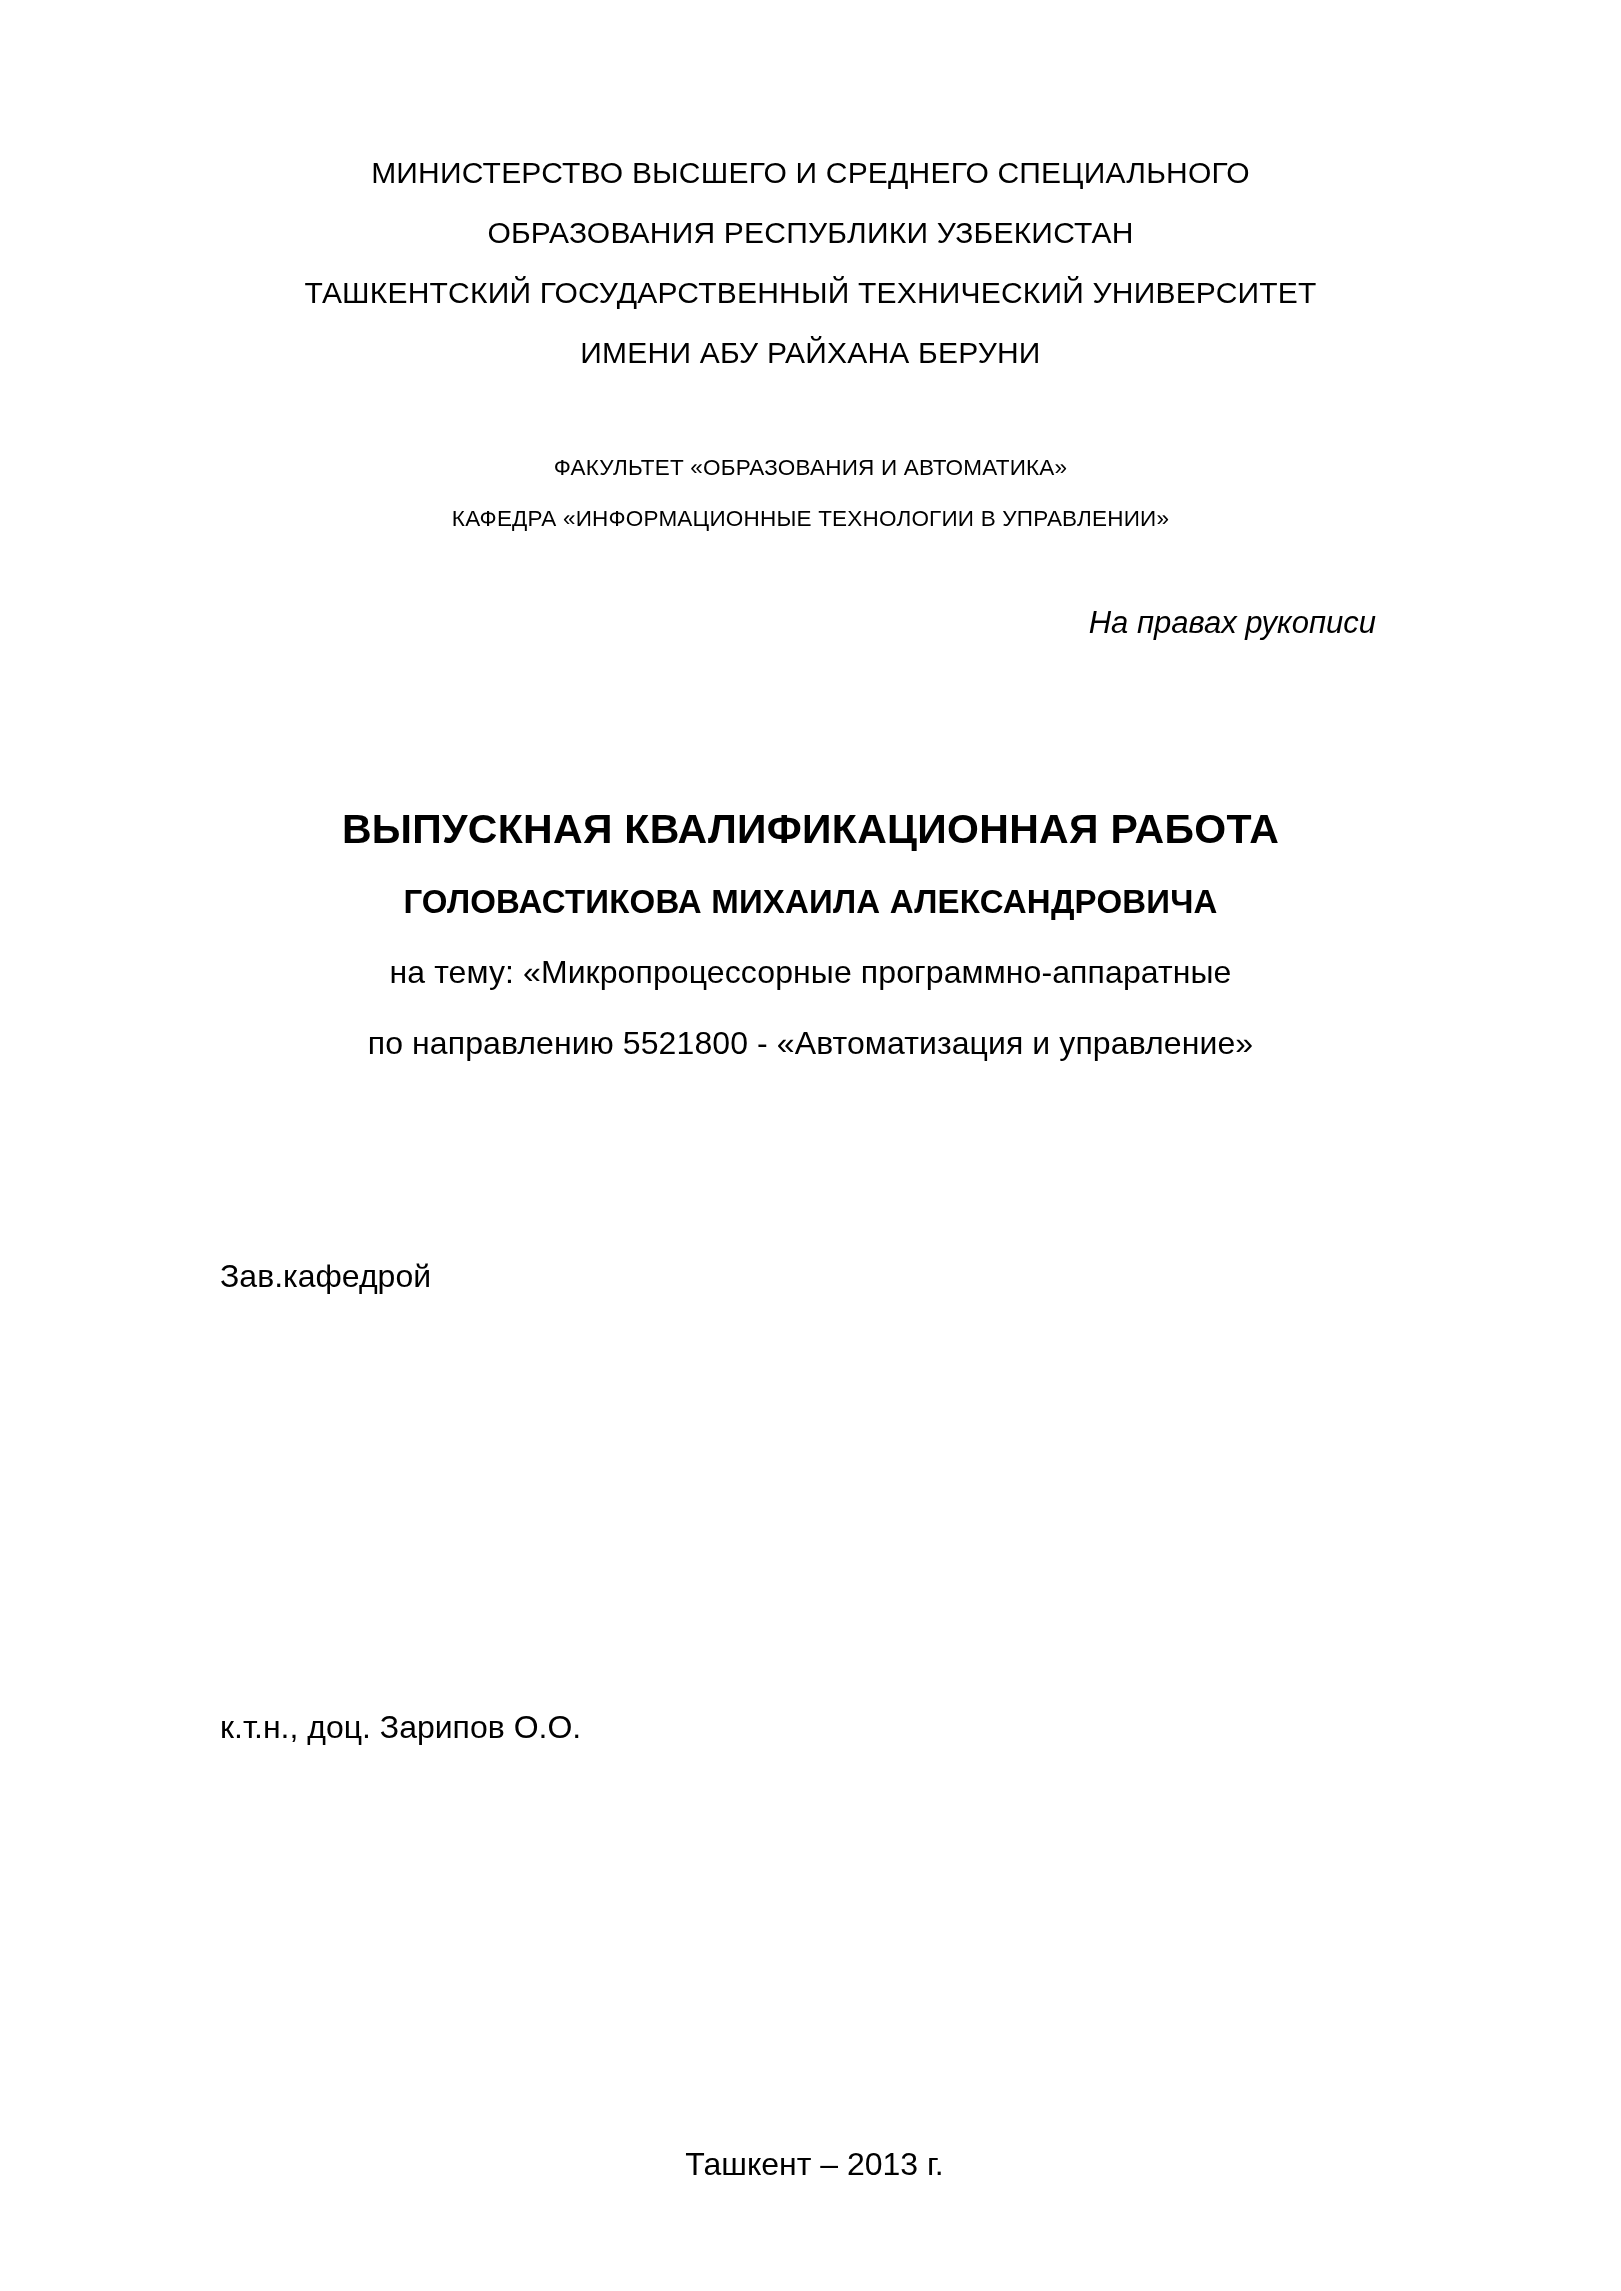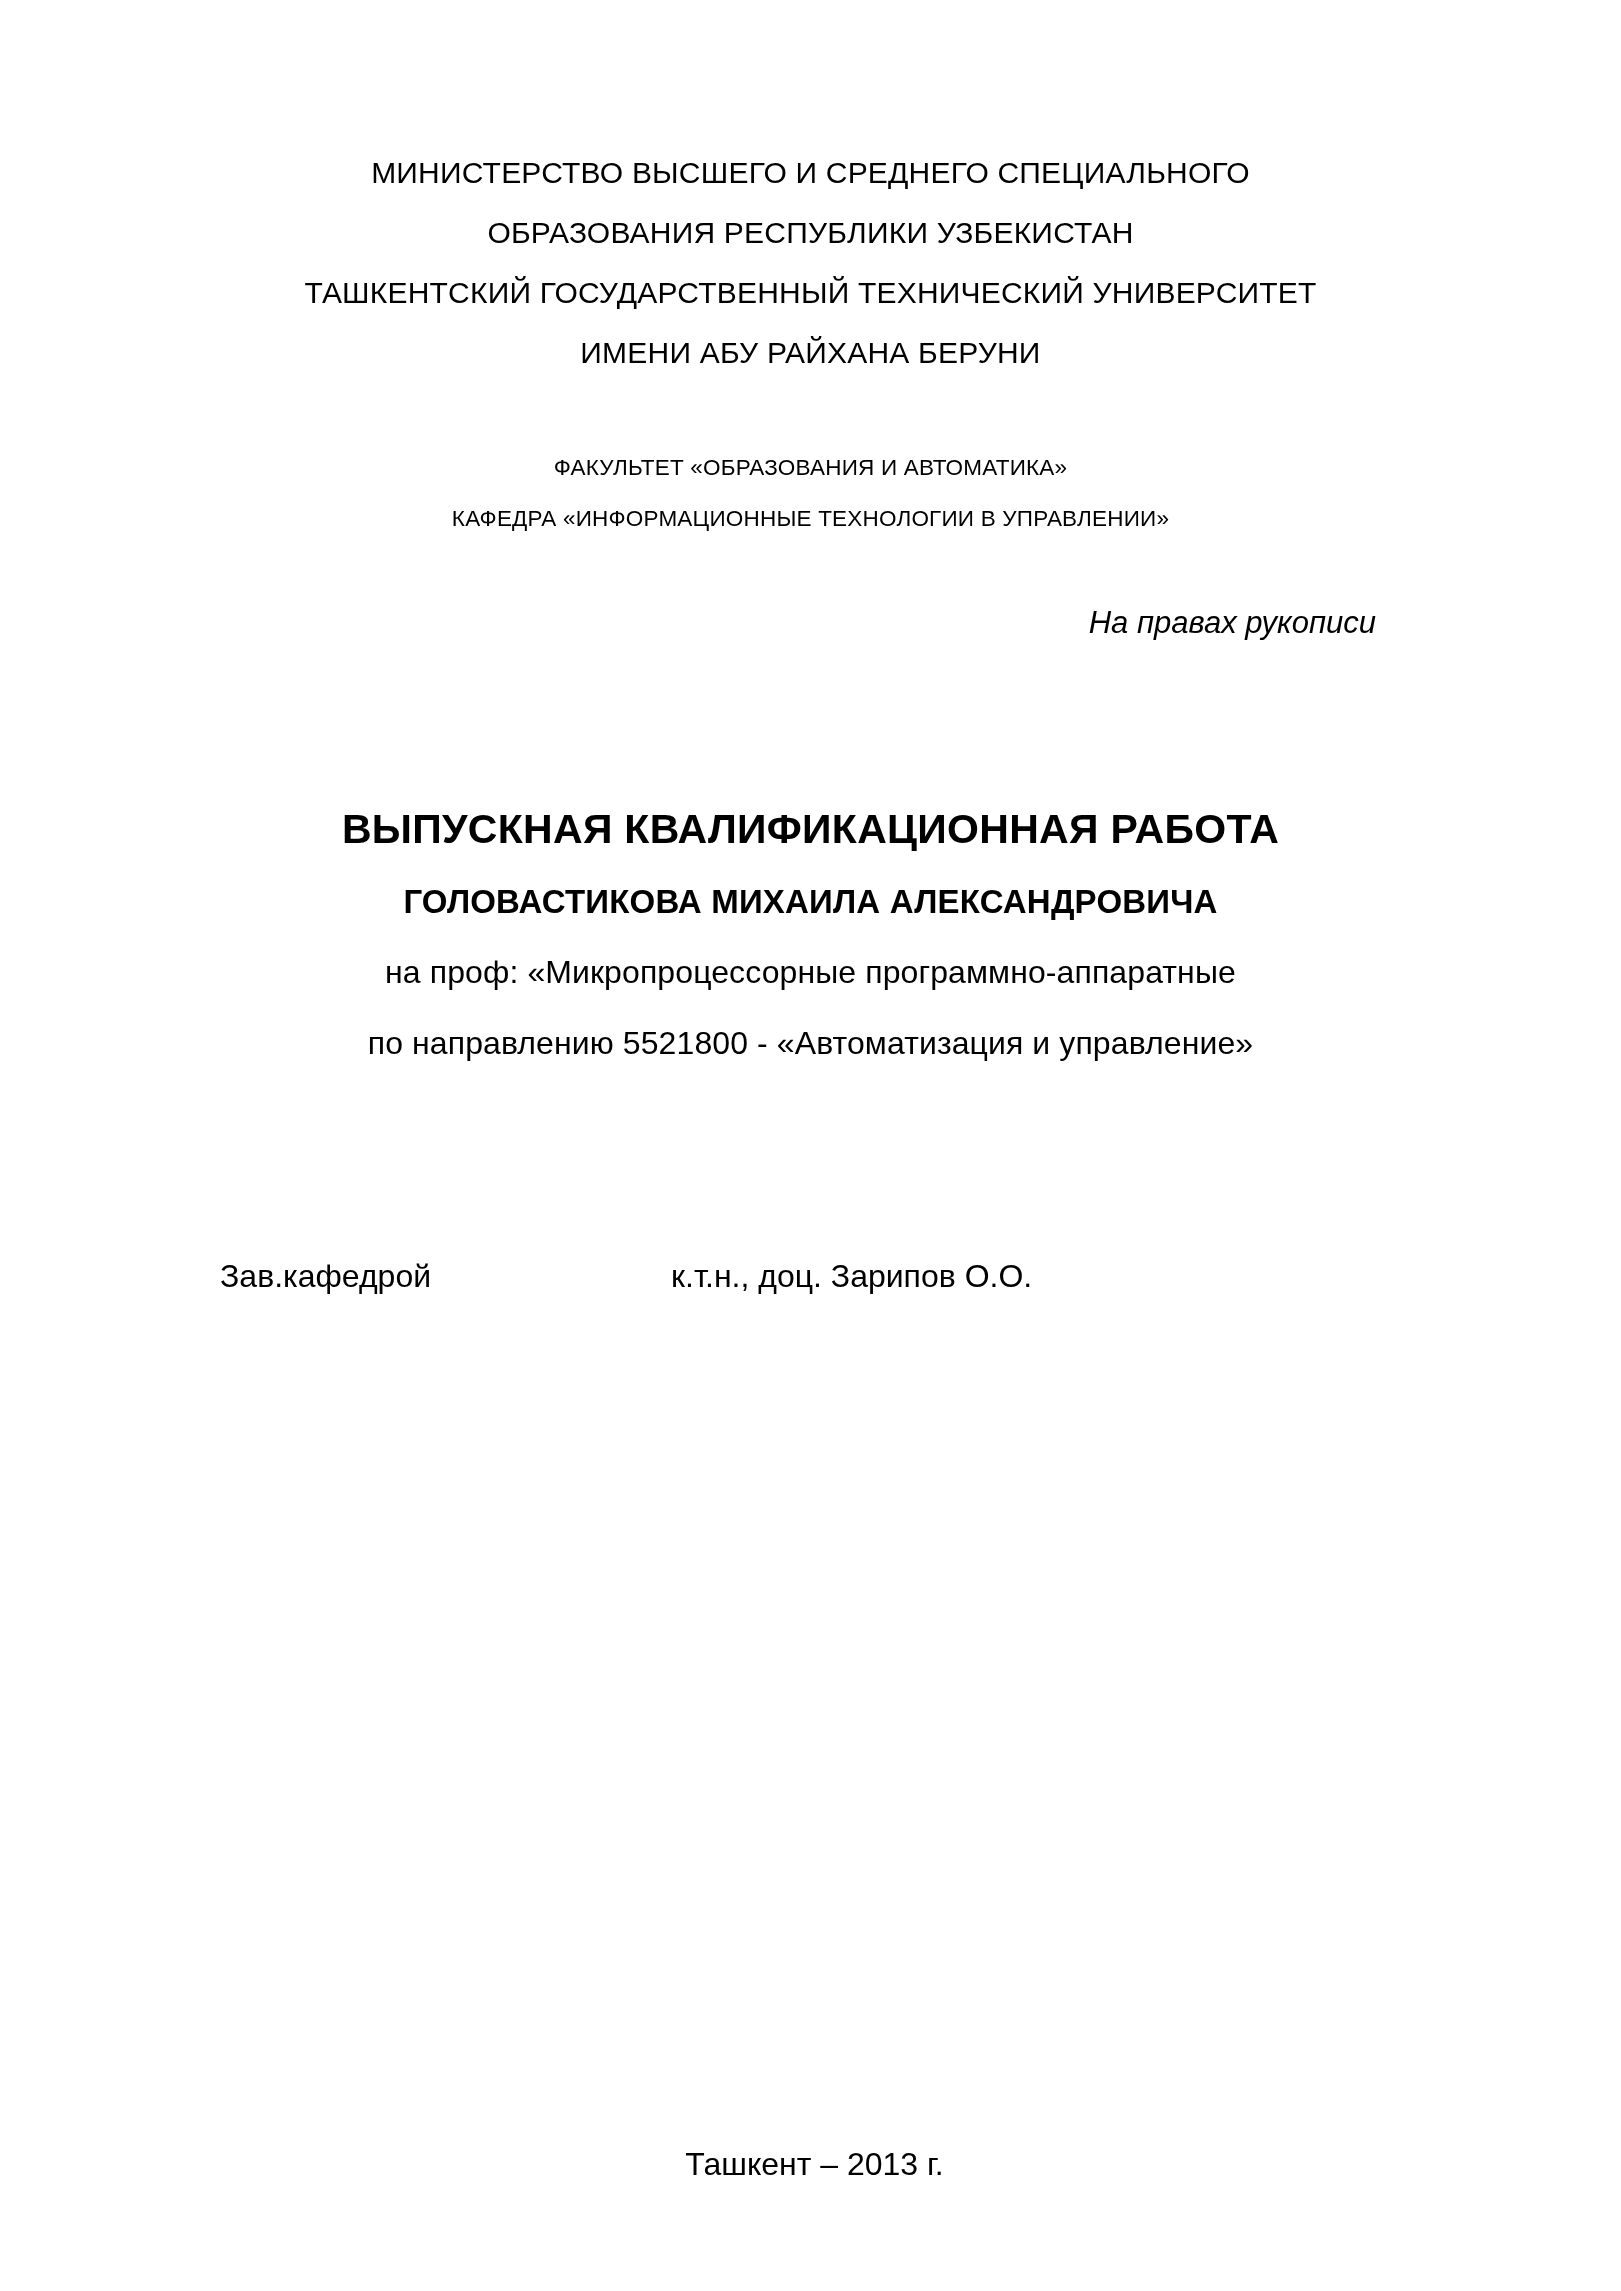--- a/index.html
+++ b/index.html
@@ -91,20 +91,21 @@
   
   .sig-block {
     margin-top: 176px;
   }
   .sig-row {
     display: flex;
     align-items: baseline;
     justify-content: flex-start;
     height: 110px;
     padding-left: 102px;
+    flex-direction: column;
   }
   .sig-role {
     font-size: 32px;
     line-height: 43px;
     width: 451px;
     flex: 0 0 451px;
     text-align: left;
     white-space: nowrap;
   }
   .sig-person {
@@ -142,21 +143,21 @@
     <div class="dept-line">КАФЕДРА «ИНФОРМАЦИОННЫЕ ТЕХНОЛОГИИ В УПРАВЛЕНИИ»</div>
   </div>
 
   <div class="manuscript-block">
     <div class="manuscript-line">На правах рукописи</div>
   </div>
 
   <div class="title-block">
     <div class="thesis-title">ВЫПУСКНАЯ КВАЛИФИКАЦИОННАЯ РАБОТА</div>
     <div class="thesis-author">ГОЛОВАСТИКОВА МИХАИЛА АЛЕКСАНДРОВИЧА</div>
-    <div class="topic-line">на проф: «Микропроцессорные программно-аппаратные</div>
+    <div class="topic-line">на тему: «Микропроцессорные программно-аппаратные</div>
     <div class="topic-line">по направлению 5521800 - «Автоматизация и управление»</div>
   </div>
 
   <div class="sig-block">
     <div class="sig-row">
       <div class="sig-role">Зав.кафедрой</div>
       <div class="sig-person">к.т.н., доц. Зарипов О.О.</div>
     </div>
     <div class="sig-row">
     </div>

